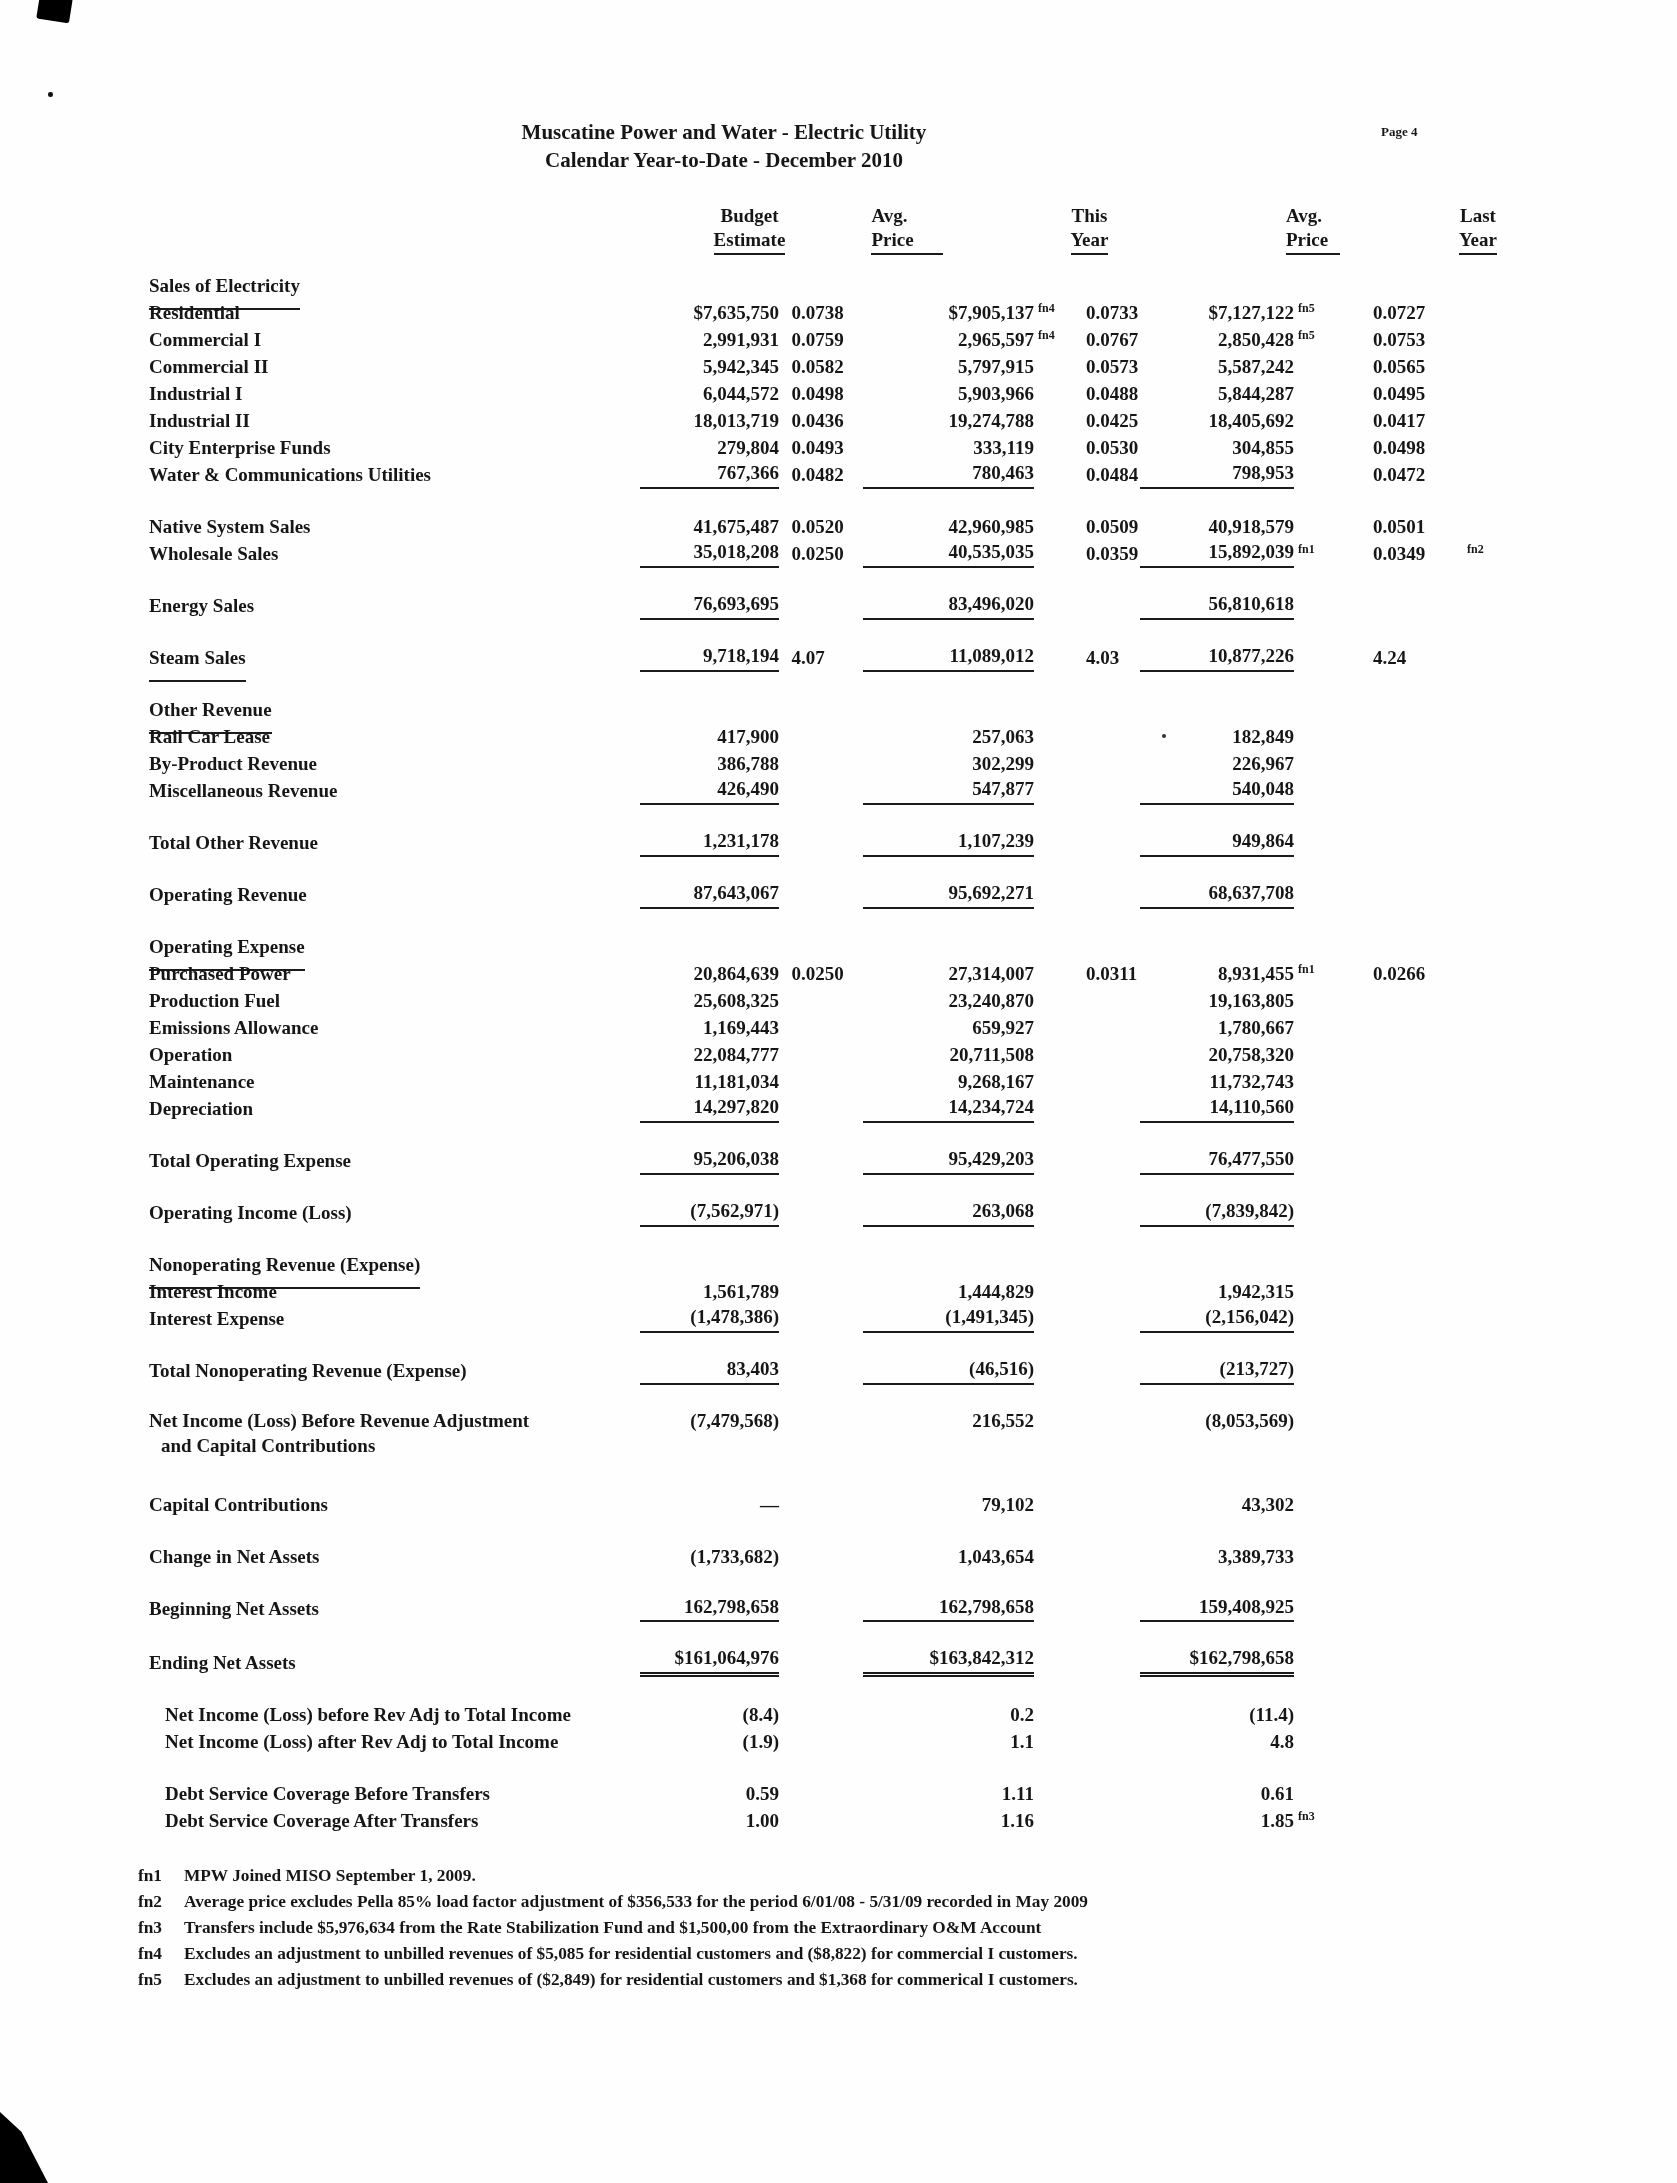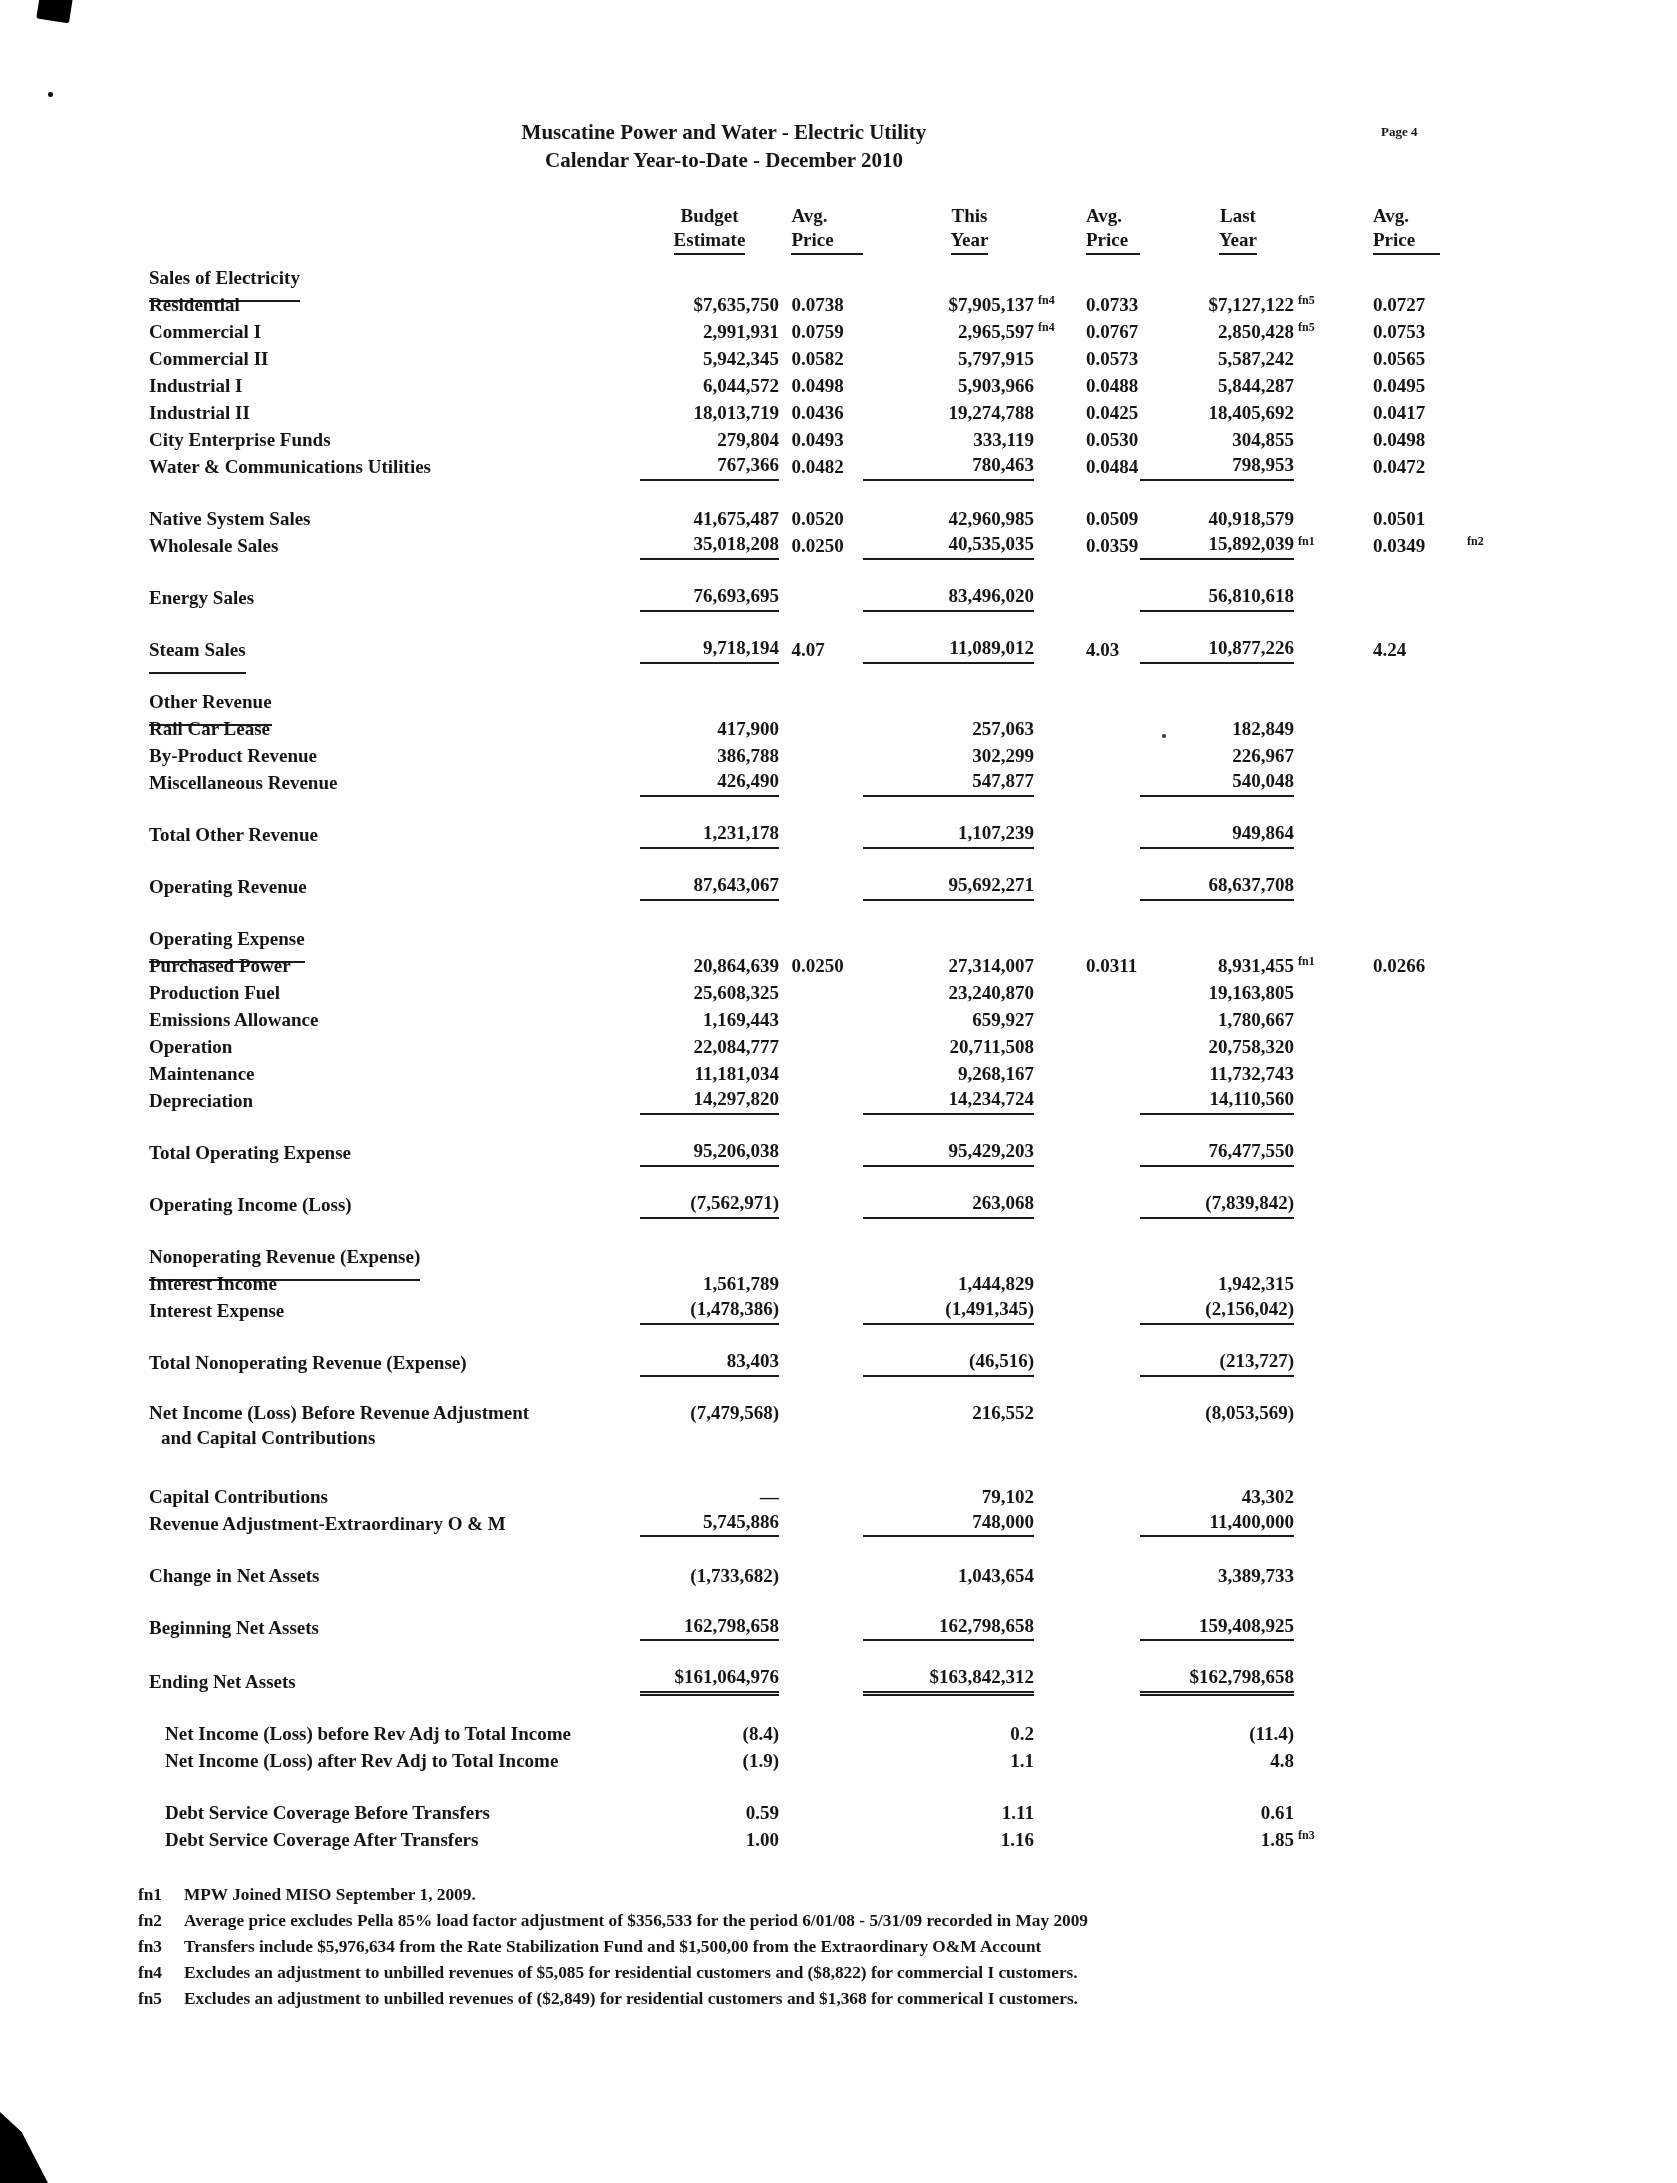--- a/index.html
+++ b/index.html
@@ -39,21 +39,21 @@
   .fn-cell { font-size:12px; padding-left:4px; }
   .fn-cell span { position:relative; bottom:8px; }
   .fnx { padding-left:27px; }
   .rule { border-bottom:2px solid #1b1b1b; }
   .dblrule { border-bottom:5.5px double #1b1b1b; }
   .u-label { border-bottom:2px solid #1b1b1b; padding-bottom:12px; }
   .indent .label-cell { padding-left:16px; }
   .twoline { align-items:start; }
   .label-line2 { padding-left:12px; line-height:27px; }
 
-  .header-row { margin-bottom:7px; }
+  .header-row { margin-bottom:15px;gap:40px; }
   .hdr { display:flex; flex-direction:column; line-height:24px; }
   .hdr.center { align-items:center; }
   .hdr.shift-r { transform:translateX(21px); }
   .hdr-u { border-bottom:2px solid #1b1b1b; padding-bottom:1px; }
 
   .footnotes { margin-left:138px; margin-top:28px; font-size:17.3px; line-height:26px; }
   .fn-line { display:flex; }
   .fn-id { width:46px; flex:0 0 46px; }
 </style>
 </head>
@@ -509,32 +509,20 @@
           <div class="cell num">—</div>
           <div class="cell price"></div>
           <div class="cell num">79,102</div>
           <div class="cell fn-cell"></div>
           <div class="cell price p2"></div>
           <div class="cell num">43,302</div>
           <div class="cell fn-cell"></div>
           <div class="cell price p3"></div>
           <div class="cell fn-cell fnx"></div>
         </div>
-        <div class="row">
-          <div class="cell label-cell"><span>Revenue Adjustment-Extraordinary O &amp; M</span></div>
-          <div class="cell num rule">5,745,886</div>
-          <div class="cell price"></div>
-          <div class="cell num rule">748,000</div>
-          <div class="cell fn-cell"></div>
-          <div class="cell price p2"></div>
-          <div class="cell num rule">11,400,000</div>
-          <div class="cell fn-cell"></div>
-          <div class="cell price p3"></div>
-          <div class="cell fn-cell fnx"></div>
-        </div>
         <div class="spacer" style="height: 25px;"></div>
         <div class="row">
           <div class="cell label-cell"><span>Change in Net Assets</span></div>
           <div class="cell num">(1,733,682)</div>
           <div class="cell price"></div>
           <div class="cell num">1,043,654</div>
           <div class="cell fn-cell"></div>
           <div class="cell price p2"></div>
           <div class="cell num">3,389,733</div>
           <div class="cell fn-cell"></div>

